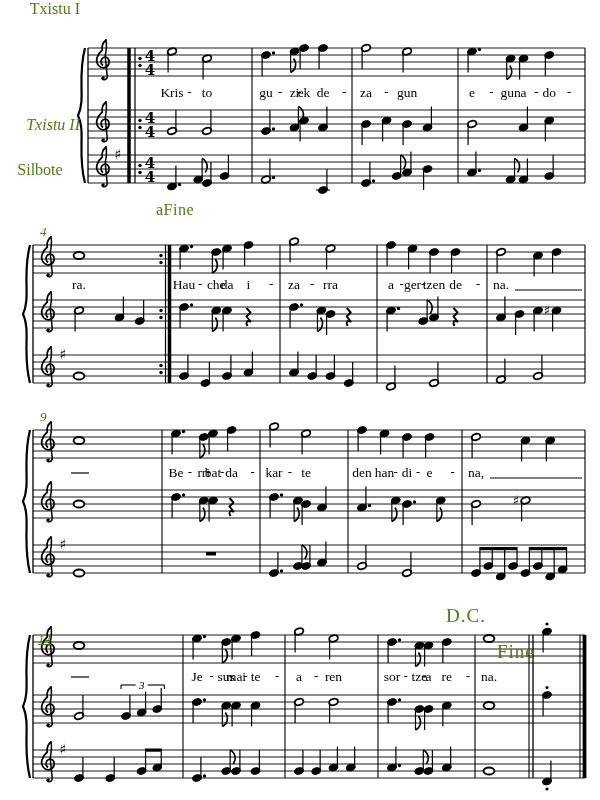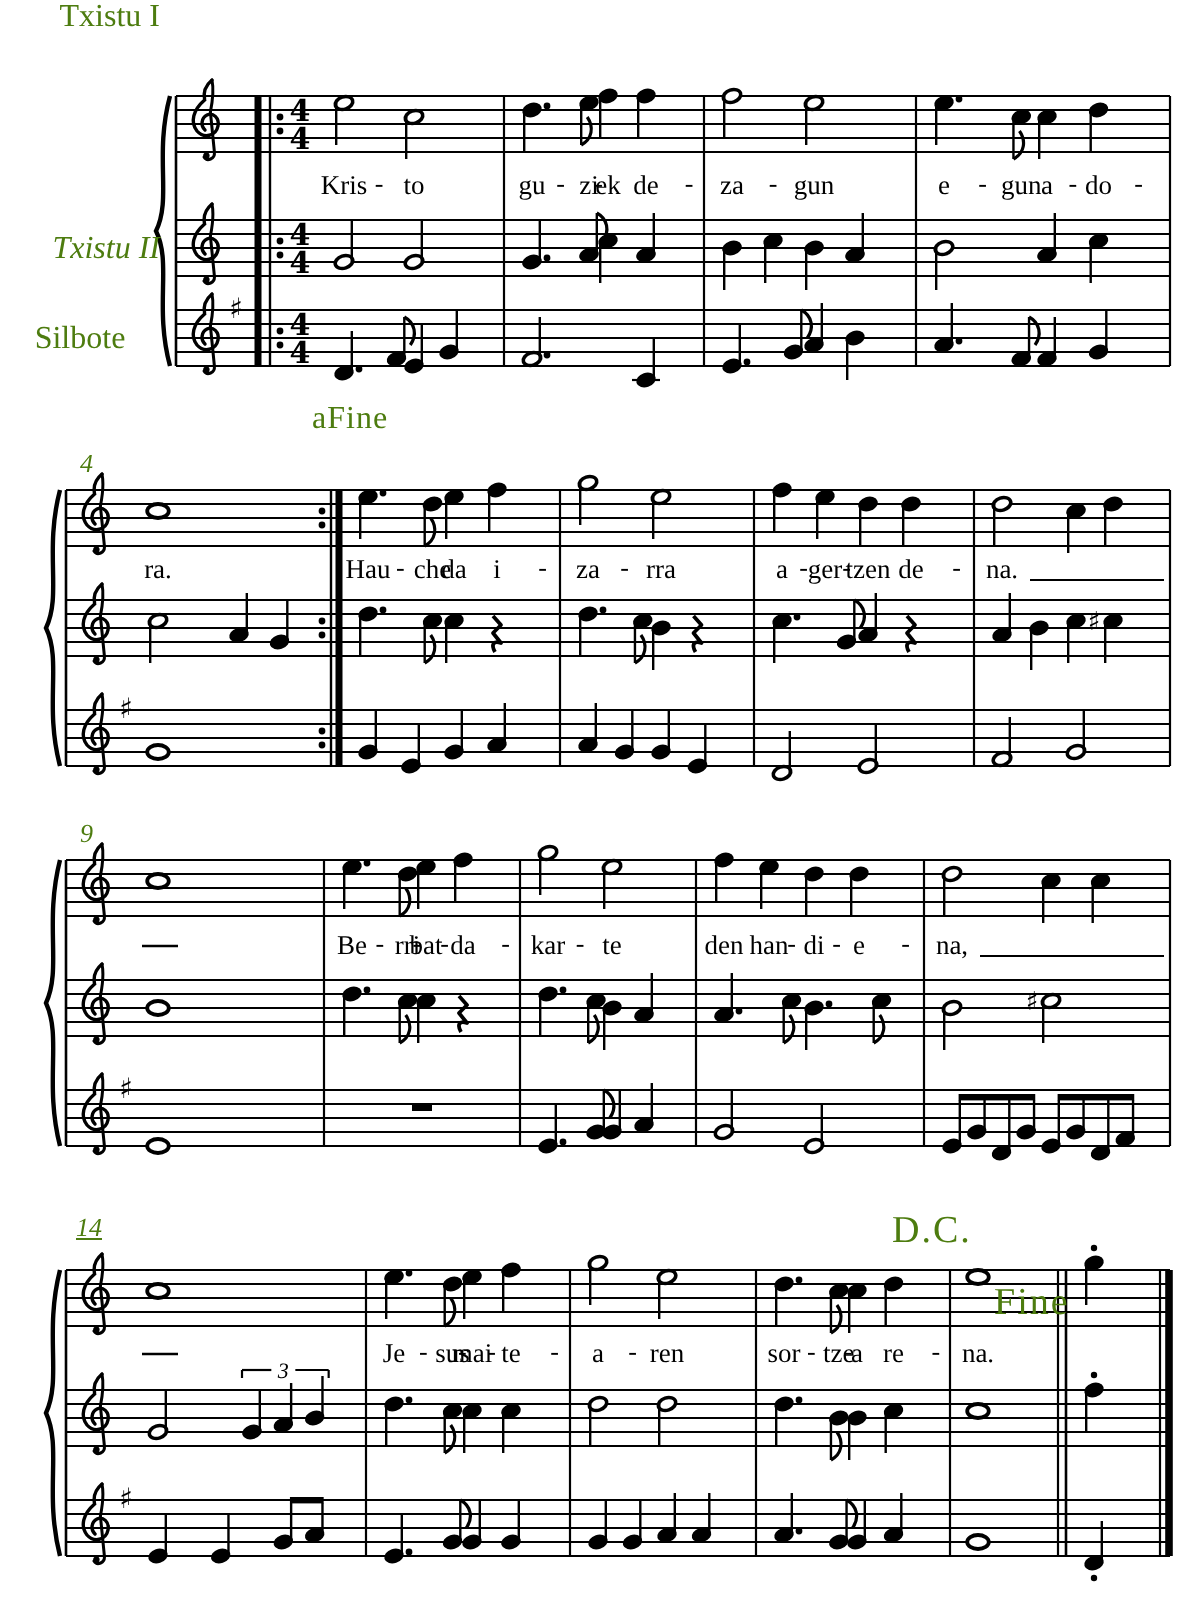--- a/index.html
+++ b/index.html
@@ -722,17 +722,17 @@
     </svg>
 
   <div class="txt inst-label" style="left:0;top:53;">Txistu I</div>
   <div class="txt inst-label" style="left:0;top:116px;font-style:italic;">Txistu II</div>
   <div class="txt inst-label" style="left:0;top:161px;text-align:center;">Silbote</div>
 
   <div class="txt marking" style="left:140px;top:201px;margin-left:16px;">aFine</div>
 
   <div class="txt meas-num" style="left:40px;top:224px;">4</div>
   <div class="txt meas-num" style="left:40px;top:409px;">9</div>
-  <div class="txt meas-num" style="left:38px;top:606px;text-decoration:underline;">14</div>
+  <div class="txt meas-num" style="left:38px;top:631px;text-decoration:underline;">14</div>
 
   <div class="txt dc-marking" style="left:434px;top:605px;margin-left:12px;">D.C.</div>
   <div class="txt dc-marking" style="left:497px;top:641px;font-family:Liberation Serif, serif;">Fine</div>
 </div>
 
 </body></html>

